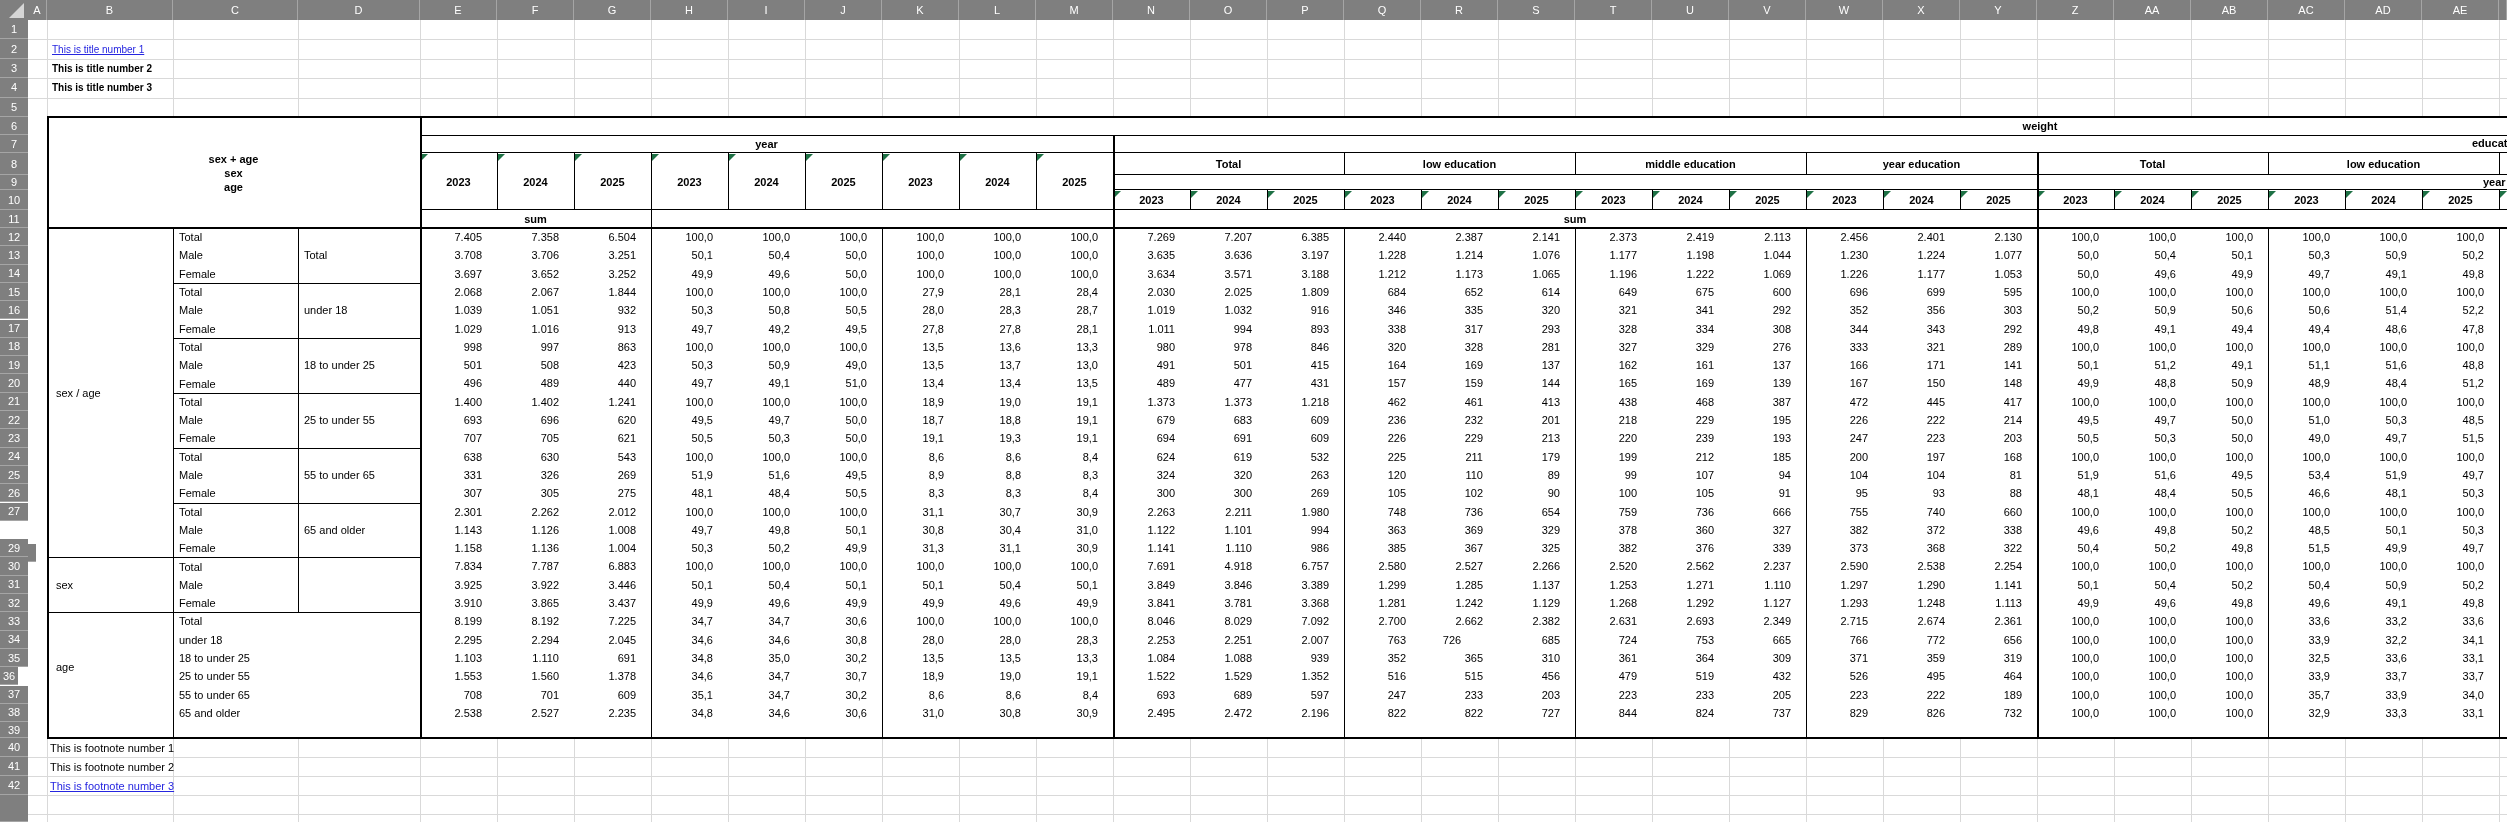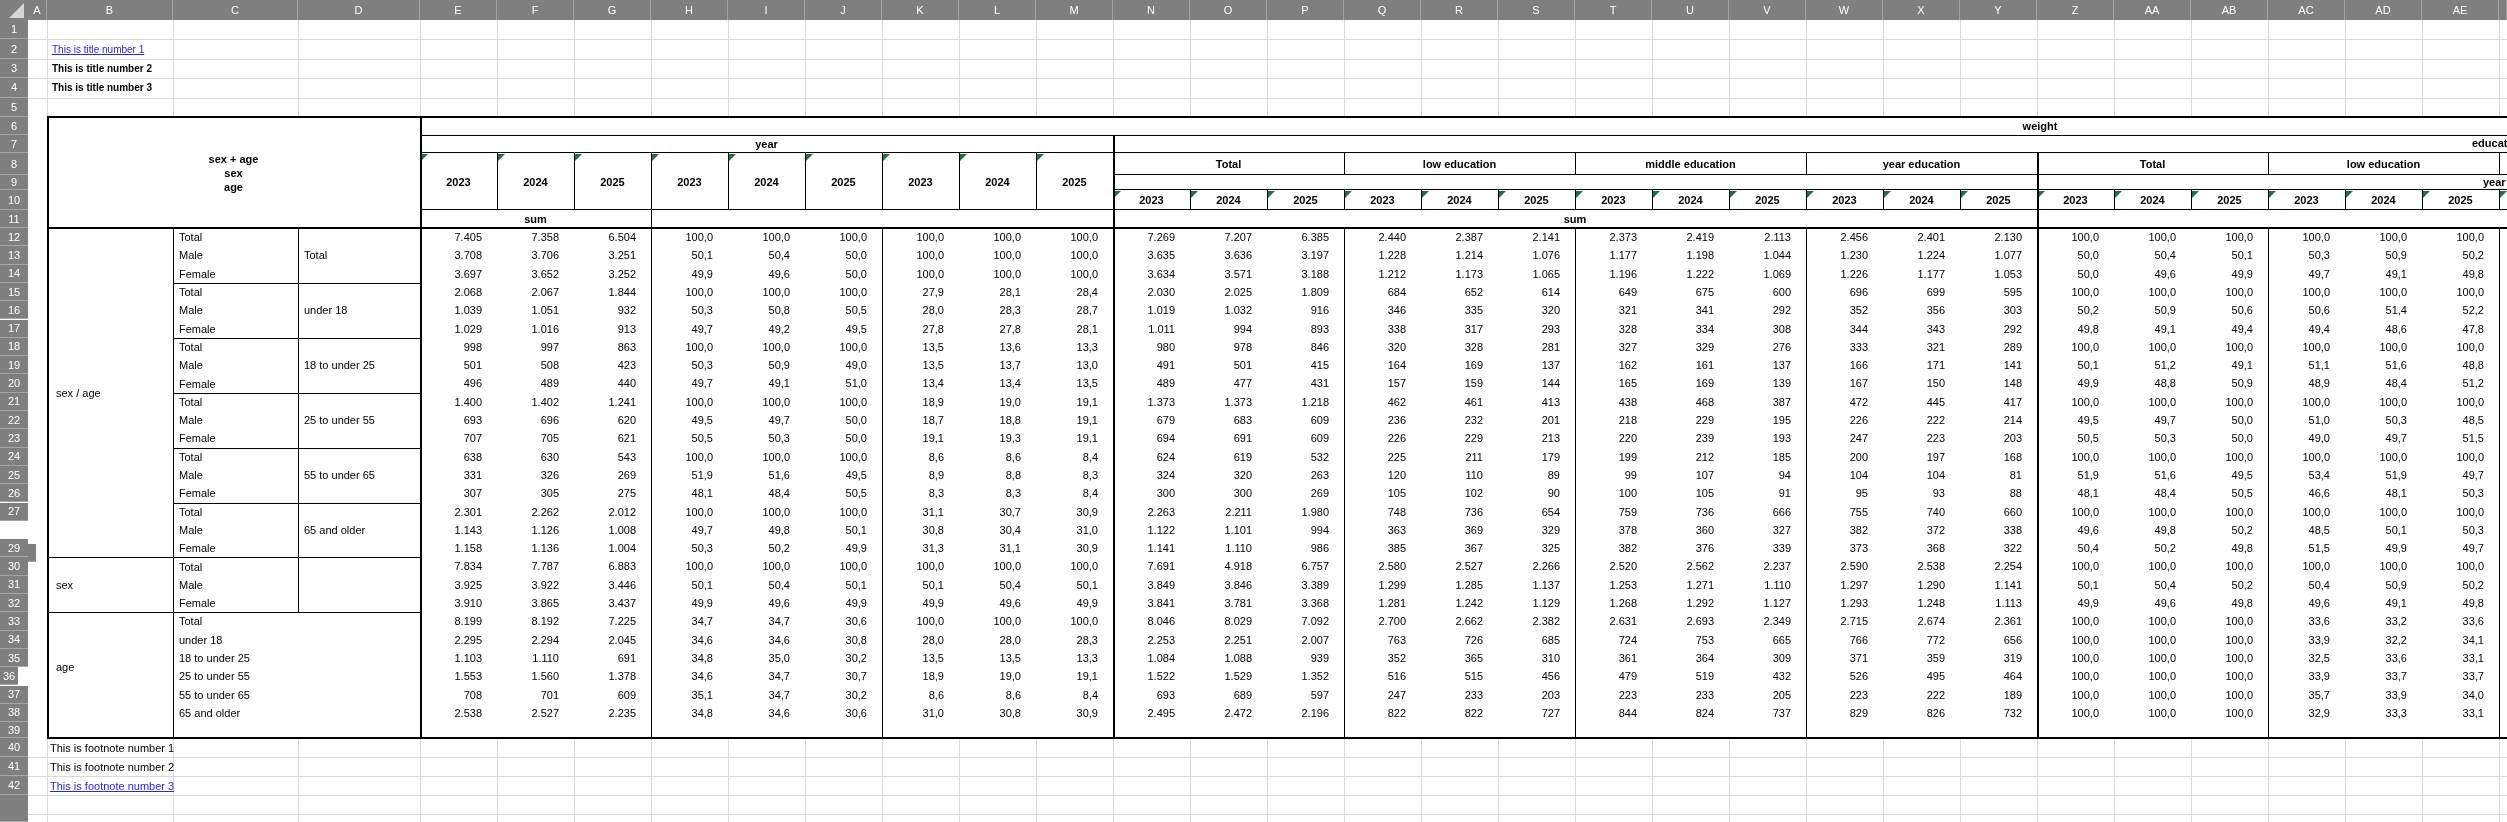--- a/index.html
+++ b/index.html
@@ -896,21 +896,21 @@
       <div class="cell" style="left:651px;top:630.6px;width:77px;height:18.3px;line-height:18.3px;">34,6</div>
       <div class="cell" style="left:728px;top:630.6px;width:77px;height:18.3px;line-height:18.3px;">34,6</div>
       <div class="cell" style="left:805px;top:630.6px;width:77px;height:18.3px;line-height:18.3px;">30,8</div>
       <div class="cell" style="left:882px;top:630.6px;width:77px;height:18.3px;line-height:18.3px;">28,0</div>
       <div class="cell" style="left:959px;top:630.6px;width:77px;height:18.3px;line-height:18.3px;">28,0</div>
       <div class="cell" style="left:1036px;top:630.6px;width:77px;height:18.3px;line-height:18.3px;">28,3</div>
       <div class="cell" style="left:1113px;top:630.6px;width:77px;height:18.3px;line-height:18.3px;">2.253</div>
       <div class="cell" style="left:1190px;top:630.6px;width:77px;height:18.3px;line-height:18.3px;">2.251</div>
       <div class="cell" style="left:1267px;top:630.6px;width:77px;height:18.3px;line-height:18.3px;">2.007</div>
       <div class="cell" style="left:1344px;top:630.6px;width:77px;height:18.3px;line-height:18.3px;">763</div>
-      <div class="cell" style="left:1421px;top:630.6px;width:77px;height:18.3px;line-height:18.3px;">726</div>
+      <div class="cell" style="left:1421px;top:630.6px;width:77px;height:18.3px;line-height:18.3px;text-align:center;">726</div>
       <div class="cell" style="left:1498px;top:630.6px;width:77px;height:18.3px;line-height:18.3px;">685</div>
       <div class="cell" style="left:1575px;top:630.6px;width:77px;height:18.3px;line-height:18.3px;">724</div>
       <div class="cell" style="left:1652px;top:630.6px;width:77px;height:18.3px;line-height:18.3px;">753</div>
       <div class="cell" style="left:1729px;top:630.6px;width:77px;height:18.3px;line-height:18.3px;">665</div>
       <div class="cell" style="left:1806px;top:630.6px;width:77px;height:18.3px;line-height:18.3px;">766</div>
       <div class="cell" style="left:1883px;top:630.6px;width:77px;height:18.3px;line-height:18.3px;">772</div>
       <div class="cell" style="left:1960px;top:630.6px;width:77px;height:18.3px;line-height:18.3px;">656</div>
       <div class="cell" style="left:2037px;top:630.6px;width:77px;height:18.3px;line-height:18.3px;">100,0</div>
       <div class="cell" style="left:2114px;top:630.6px;width:77px;height:18.3px;line-height:18.3px;">100,0</div>
       <div class="cell" style="left:2191px;top:630.6px;width:77px;height:18.3px;line-height:18.3px;">100,0</div>

